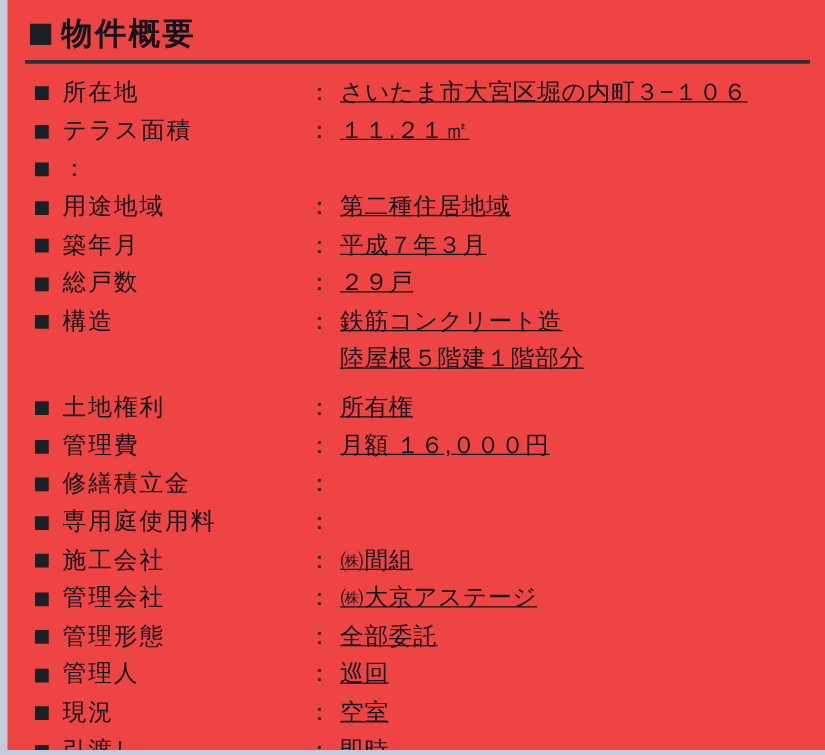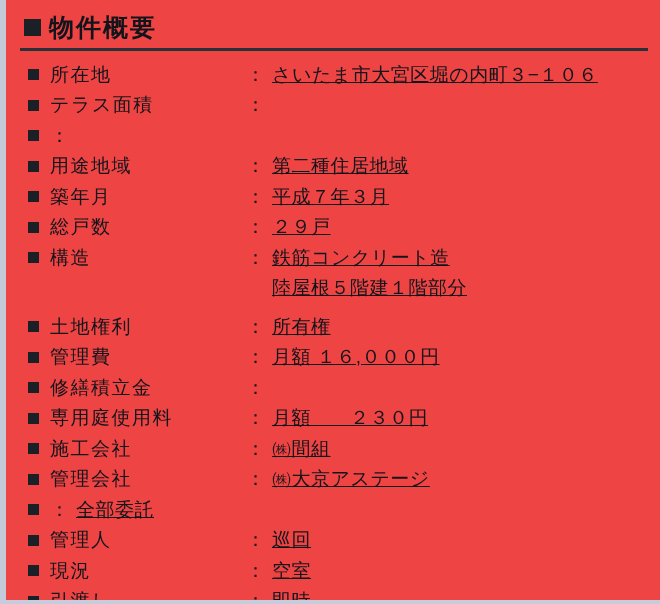--- a/index.html
+++ b/index.html
@@ -138,20 +138,21 @@
         <div class="cell-label">所在地</div>
         <div class="cell-colon">：</div>
         <div class="cell-value">さいたま市大宮区堀の内町３−１０６</div>
       </div>
       <div class="row">
         <div class="cell-bullet">
           <i></i>
         </div>
         <div class="cell-label">テラス面積</div>
         <div class="cell-colon">：</div>
+        <div class="cell-value">１１.２１㎡</div>
       </div>
       <div class="row">
         <div class="cell-bullet">
           <i></i>
         </div>
         <div class="cell-colon">：</div>
       </div>
       <div class="row">
         <div class="cell-bullet">
           <i></i>
@@ -213,21 +214,20 @@
         </div>
         <div class="cell-label">修繕積立金</div>
         <div class="cell-colon">：</div>
       </div>
       <div class="row">
         <div class="cell-bullet">
           <i></i>
         </div>
         <div class="cell-label">専用庭使用料</div>
         <div class="cell-colon">：</div>
-        <div class="cell-value">月額　　２３０円</div>
       </div>
       <div class="row">
         <div class="cell-bullet">
           <i></i>
         </div>
         <div class="cell-label">施工会社</div>
         <div class="cell-colon">：</div>
         <div class="cell-value">㈱間組</div>
       </div>
       <div class="row">
@@ -235,20 +235,21 @@
           <i></i>
         </div>
         <div class="cell-label">管理会社</div>
         <div class="cell-colon">：</div>
         <div class="cell-value">㈱大京アステージ</div>
       </div>
       <div class="row">
         <div class="cell-bullet">
           <i></i>
         </div>
+        <div class="cell-label">管理形態</div>
         <div class="cell-colon">：</div>
         <div class="cell-value">全部委託</div>
       </div>
       <div class="row">
         <div class="cell-bullet">
           <i></i>
         </div>
         <div class="cell-label">管理人</div>
         <div class="cell-colon">：</div>
         <div class="cell-value">巡回</div>

